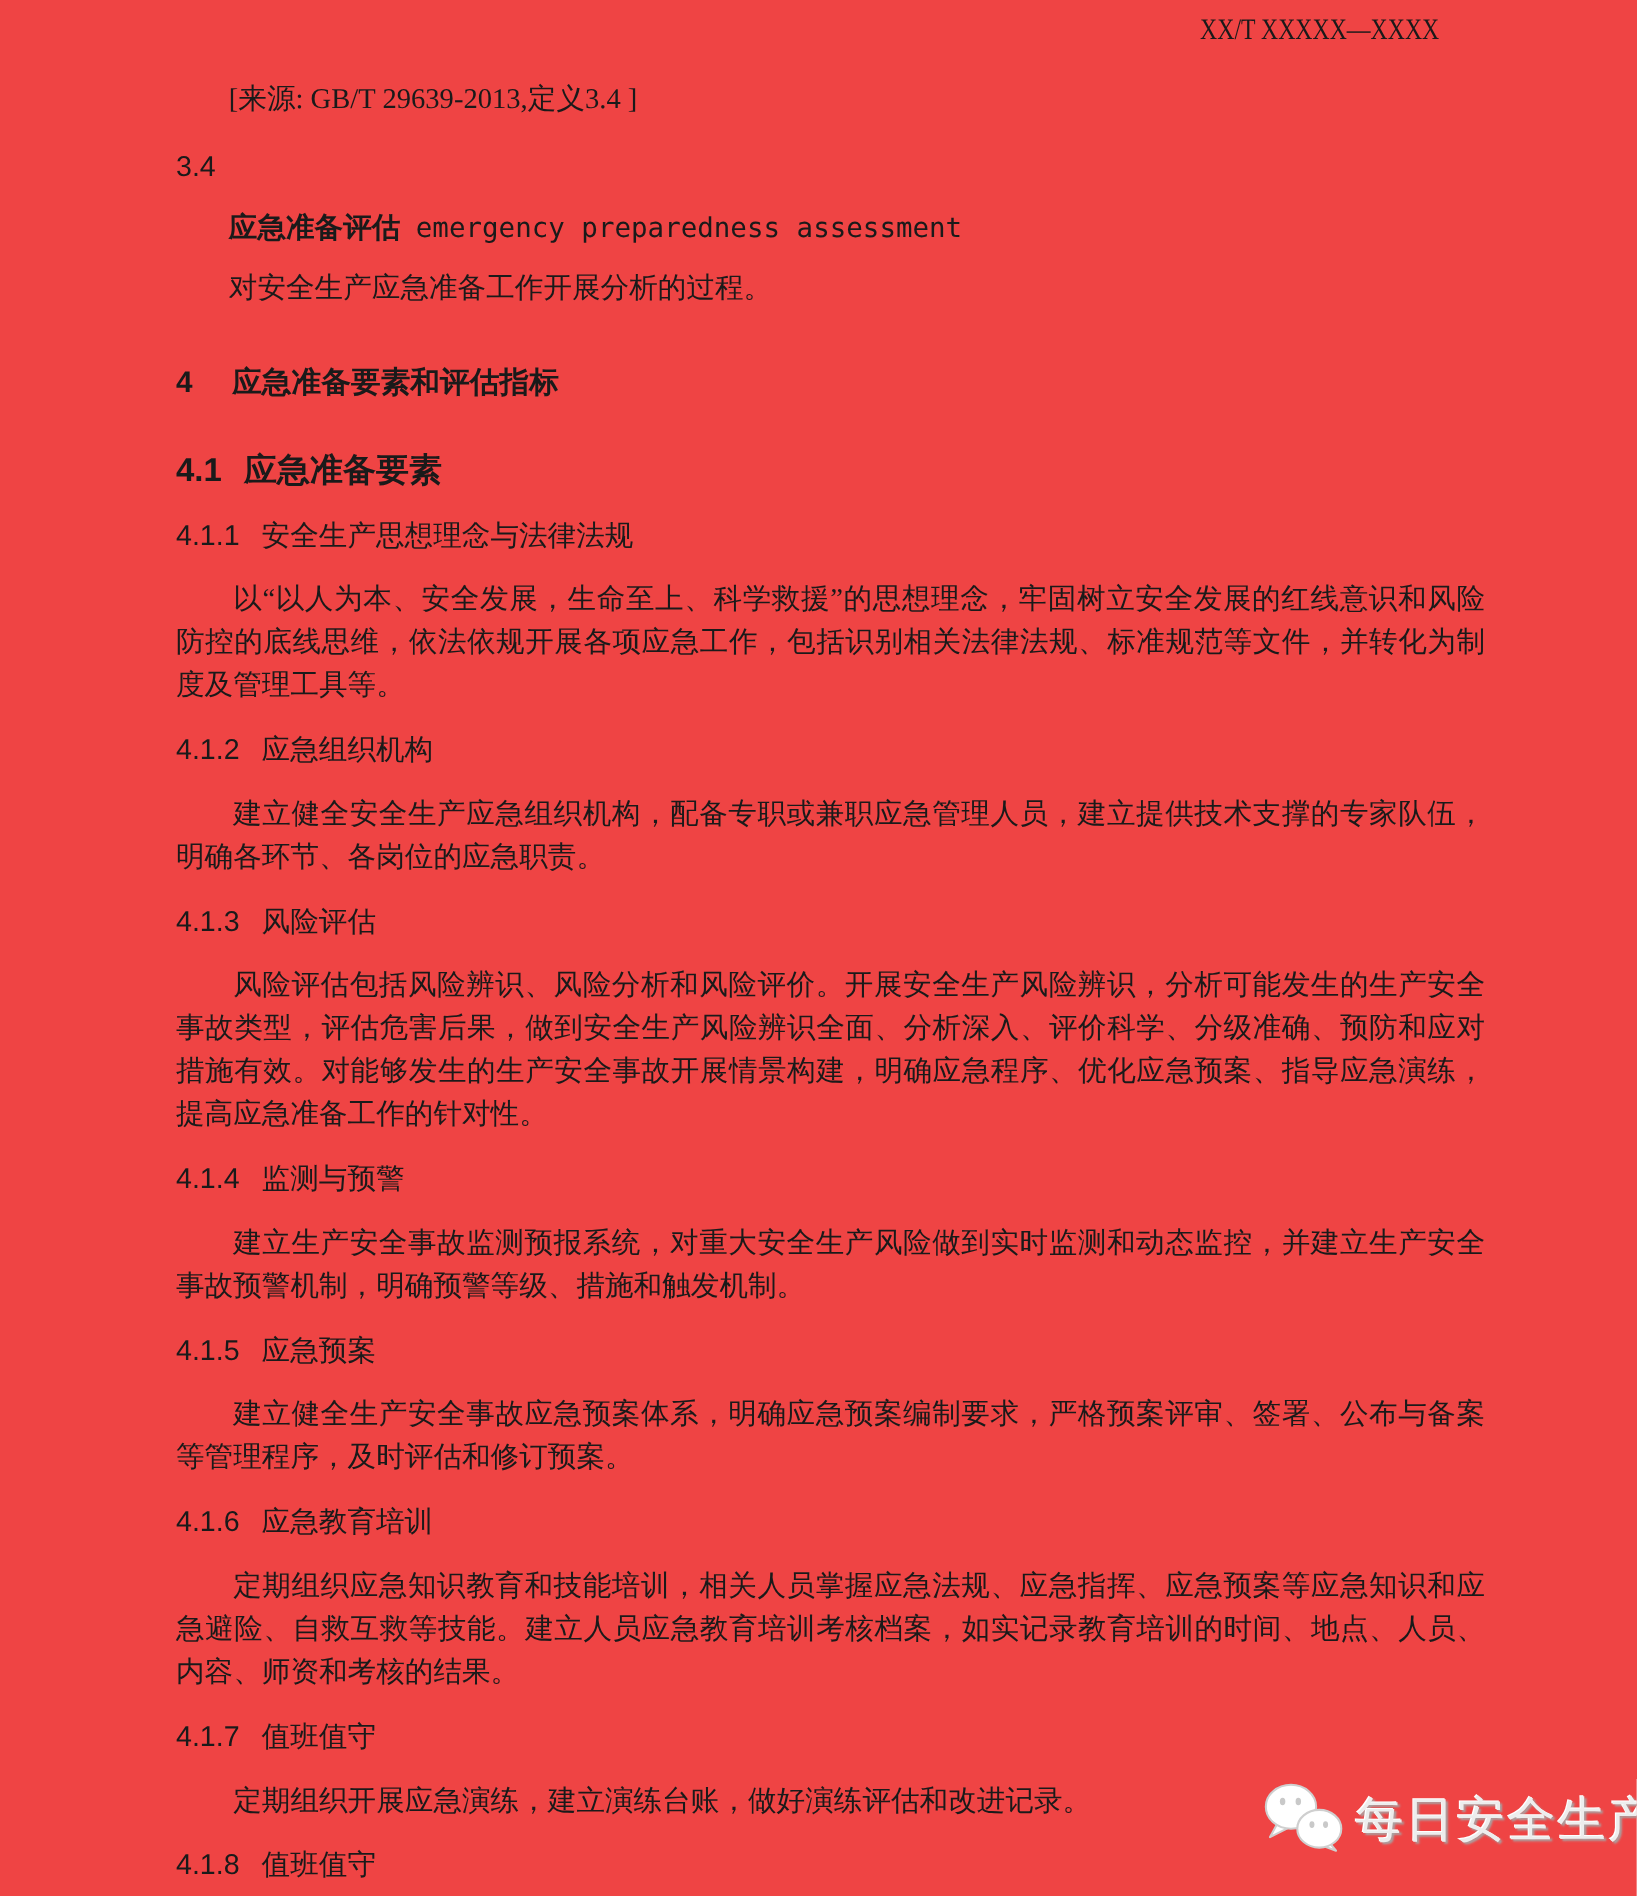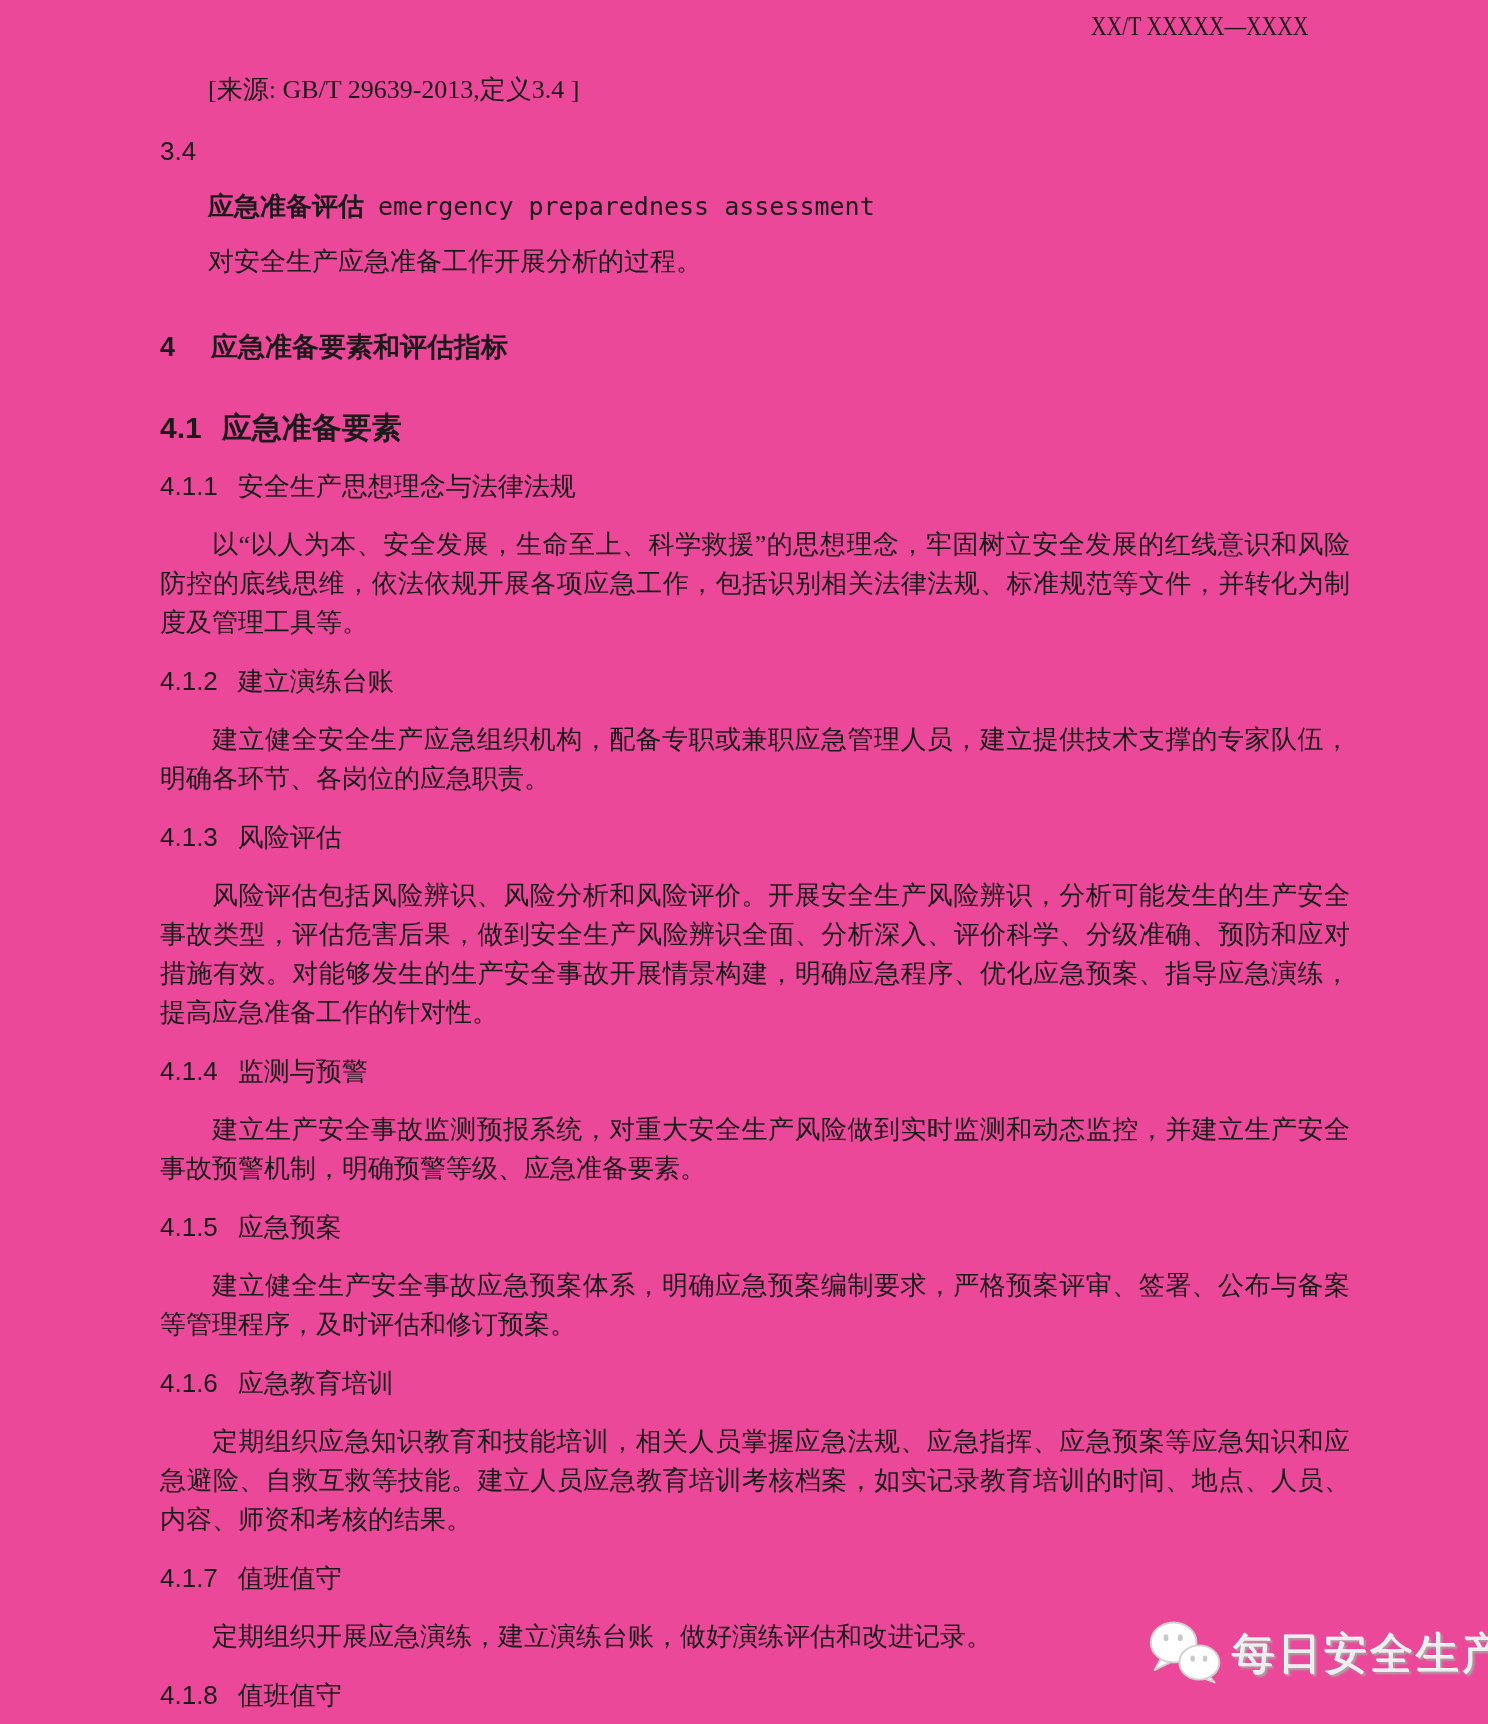--- a/index.html
+++ b/index.html
@@ -1,20 +1,20 @@
 <!DOCTYPE html>
 <html><head>
 <meta charset="utf-8">
 <style>
   * { margin:0; padding:0; box-sizing:border-box; }
   html,body { background:#ffffff; }
   .page {
     position:relative;
     width:1488px; height:1724px;
-    background:#ec4899;
+    background:#ef4444;
     color:#1a1a1a;
     font-family:"Liberation Sans", sans-serif;
     overflow:hidden;
   }
   .content { position:absolute; left:160px; top:0; width:1190px; }
 
   .doc-code {
     margin-top:8px;
     text-align:right;
     padding-right:52px;
@@ -87,32 +87,32 @@
     <h1 class="ch-heading"><span class="num">4</span><span>应急准备要素和评估指标</span></h1>
 
     <h2 class="sec-heading"><span class="num">4.1</span><span>应急准备要素</span></h2>
 
     <div class="sub">
       <h3 class="sub-heading"><span class="num">4.1.1</span><span>安全生产思想理念与法律法规</span></h3>
       <p class="para">以“以人为本、安全发展，生命至上、科学救援”的思想理念，牢固树立安全发展的红线意识和风险防控的底线思维，依法依规开展各项应急工作，包括识别相关法律法规、标准规范等文件，并转化为制度及管理工具等。</p>
     </div>
 
     <div class="sub">
-      <h3 class="sub-heading"><span class="num">4.1.2</span><span>建立演练台账</span></h3>
+      <h3 class="sub-heading"><span class="num">4.1.2</span><span>应急组织机构</span></h3>
       <p class="para">建立健全安全生产应急组织机构，配备专职或兼职应急管理人员，建立提供技术支撑的专家队伍，明确各环节、各岗位的应急职责。</p>
     </div>
 
     <div class="sub">
       <h3 class="sub-heading"><span class="num">4.1.3</span><span>风险评估</span></h3>
       <p class="para">风险评估包括风险辨识、风险分析和风险评价。开展安全生产风险辨识，分析可能发生的生产安全事故类型，评估危害后果，做到安全生产风险辨识全面、分析深入、评价科学、分级准确、预防和应对措施有效。对能够发生的生产安全事故开展情景构建，明确应急程序、优化应急预案、指导应急演练，提高应急准备工作的针对性。</p>
     </div>
 
     <div class="sub">
       <h3 class="sub-heading"><span class="num">4.1.4</span><span>监测与预警</span></h3>
-      <p class="para">建立生产安全事故监测预报系统，对重大安全生产风险做到实时监测和动态监控，并建立生产安全事故预警机制，明确预警等级、应急准备要素。</p>
+      <p class="para">建立生产安全事故监测预报系统，对重大安全生产风险做到实时监测和动态监控，并建立生产安全事故预警机制，明确预警等级、措施和触发机制。</p>
     </div>
 
     <div class="sub">
       <h3 class="sub-heading"><span class="num">4.1.5</span><span>应急预案</span></h3>
       <p class="para">建立健全生产安全事故应急预案体系，明确应急预案编制要求，严格预案评审、签署、公布与备案等管理程序，及时评估和修订预案。</p>
     </div>
 
     <div class="sub">
       <h3 class="sub-heading"><span class="num">4.1.6</span><span>应急教育培训</span></h3>
       <p class="para">定期组织应急知识教育和技能培训，相关人员掌握应急法规、应急指挥、应急预案等应急知识和应急避险、自救互救等技能。建立人员应急教育培训考核档案，如实记录教育培训的时间、地点、人员、内容、师资和考核的结果。</p>

